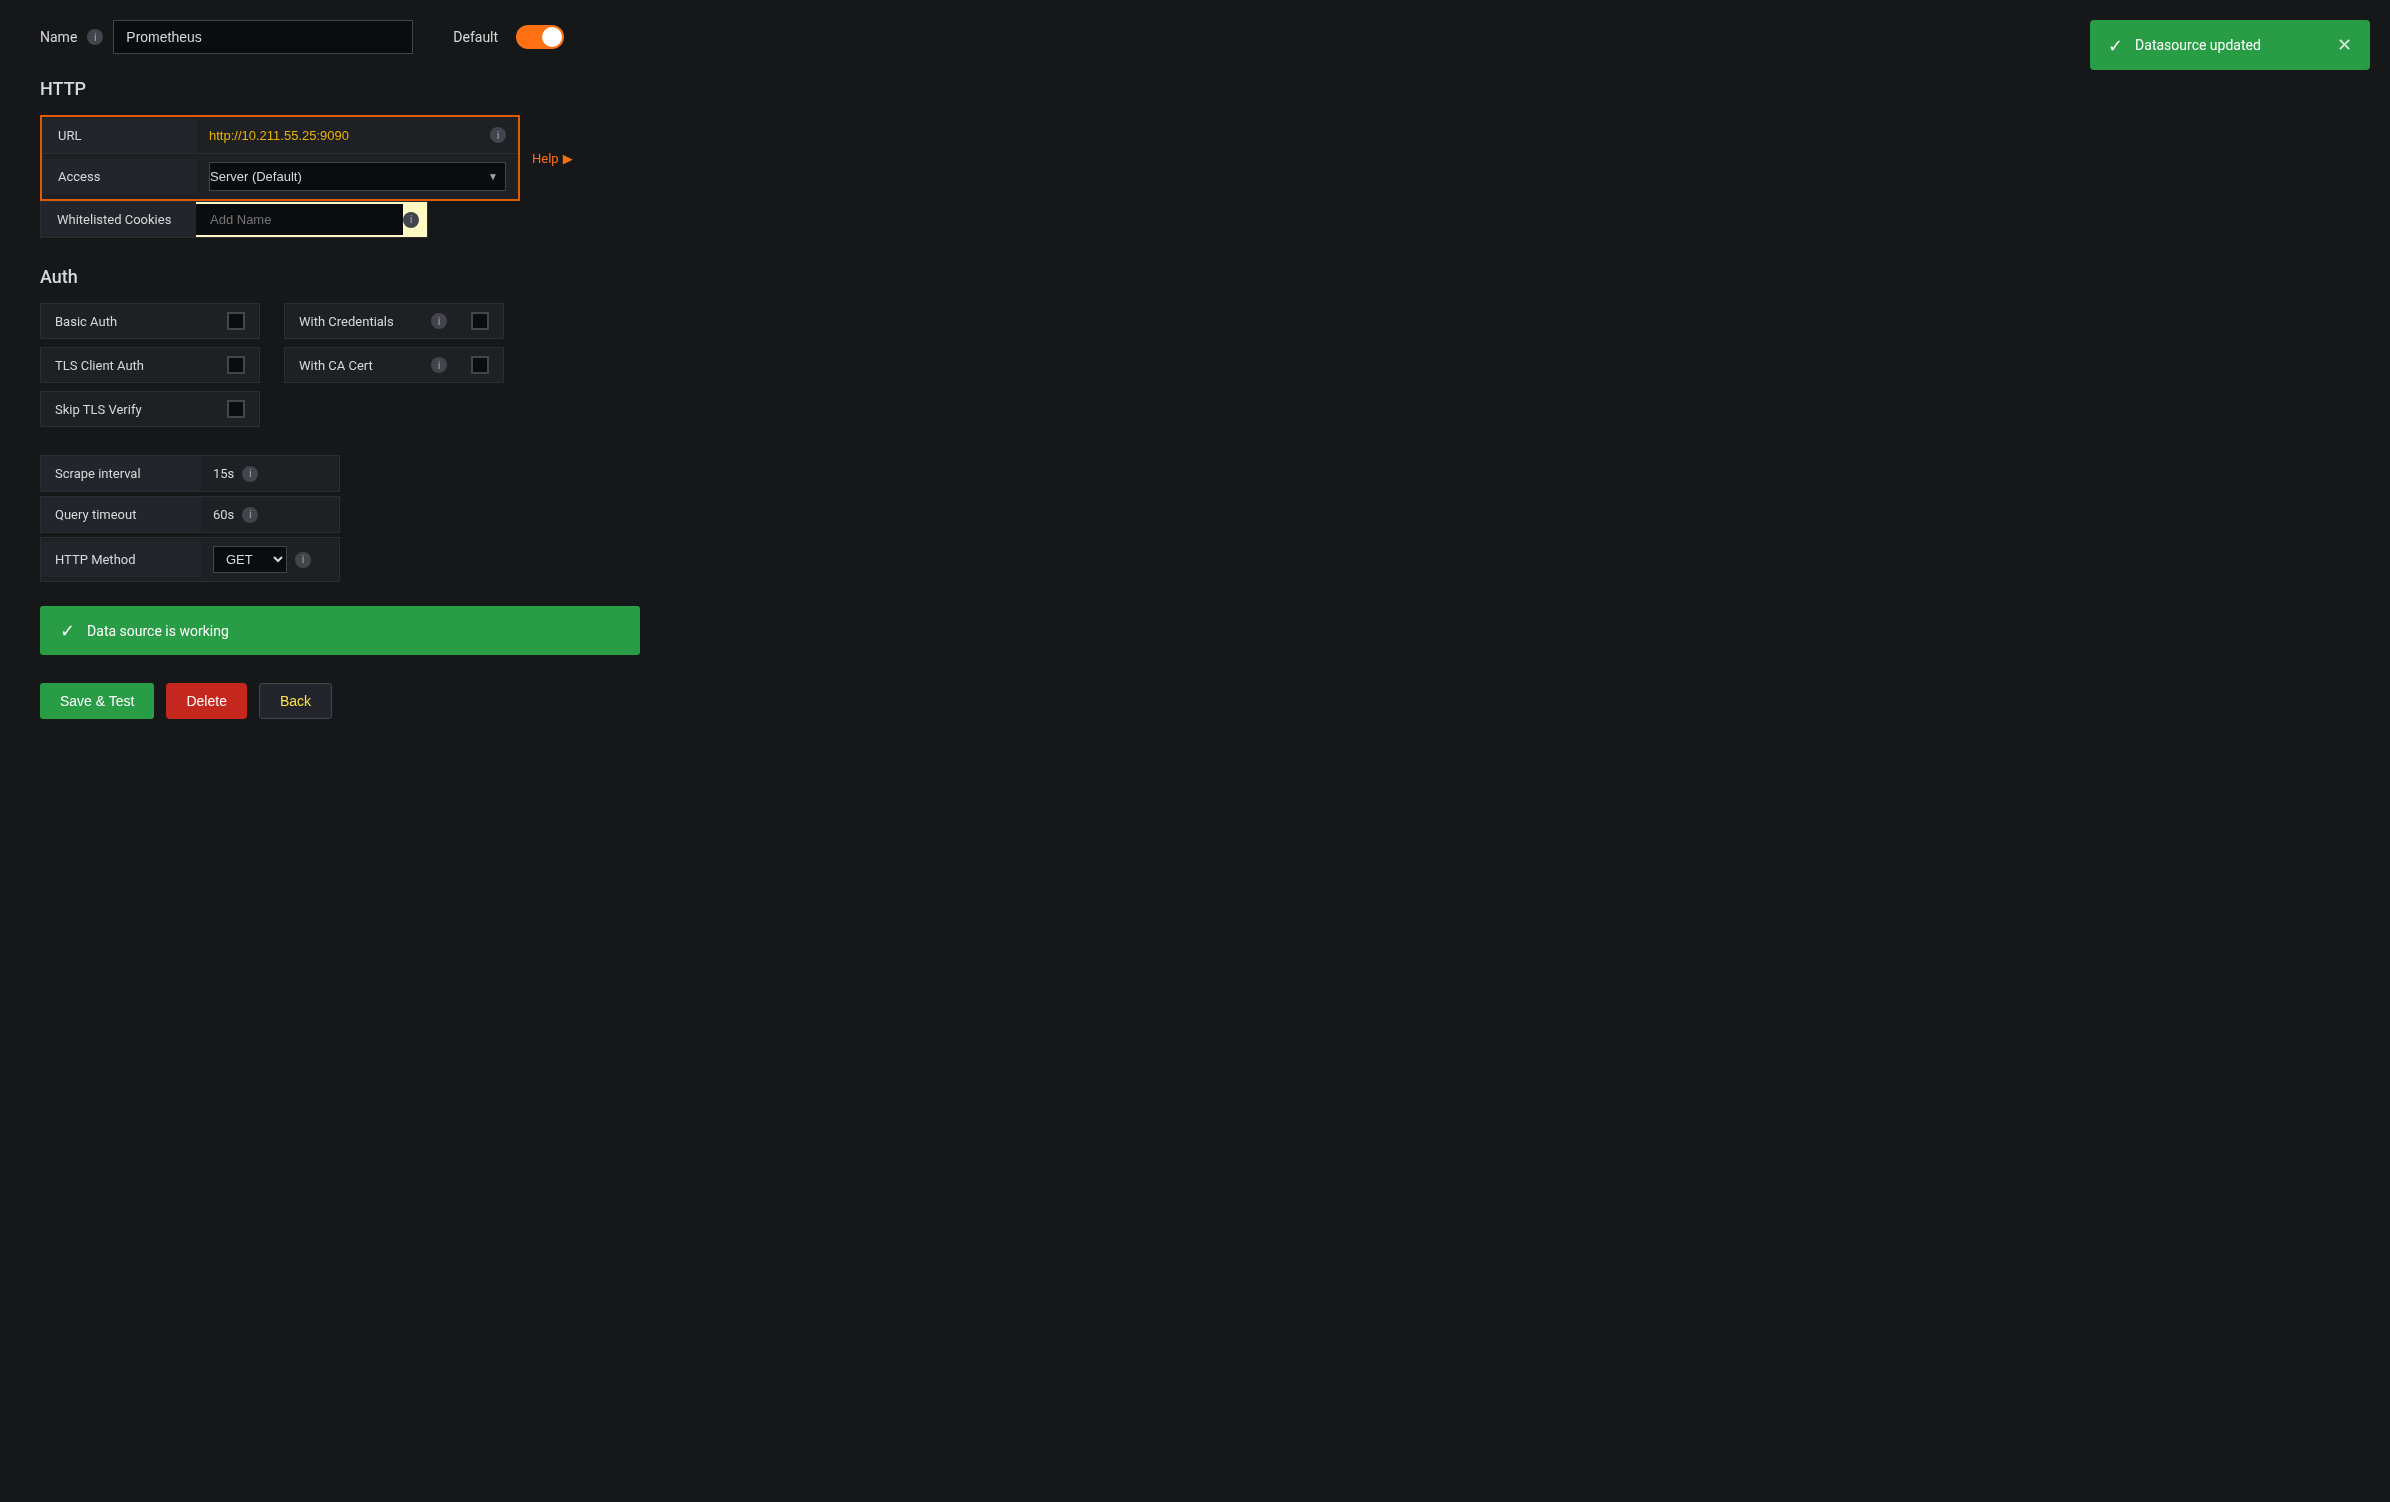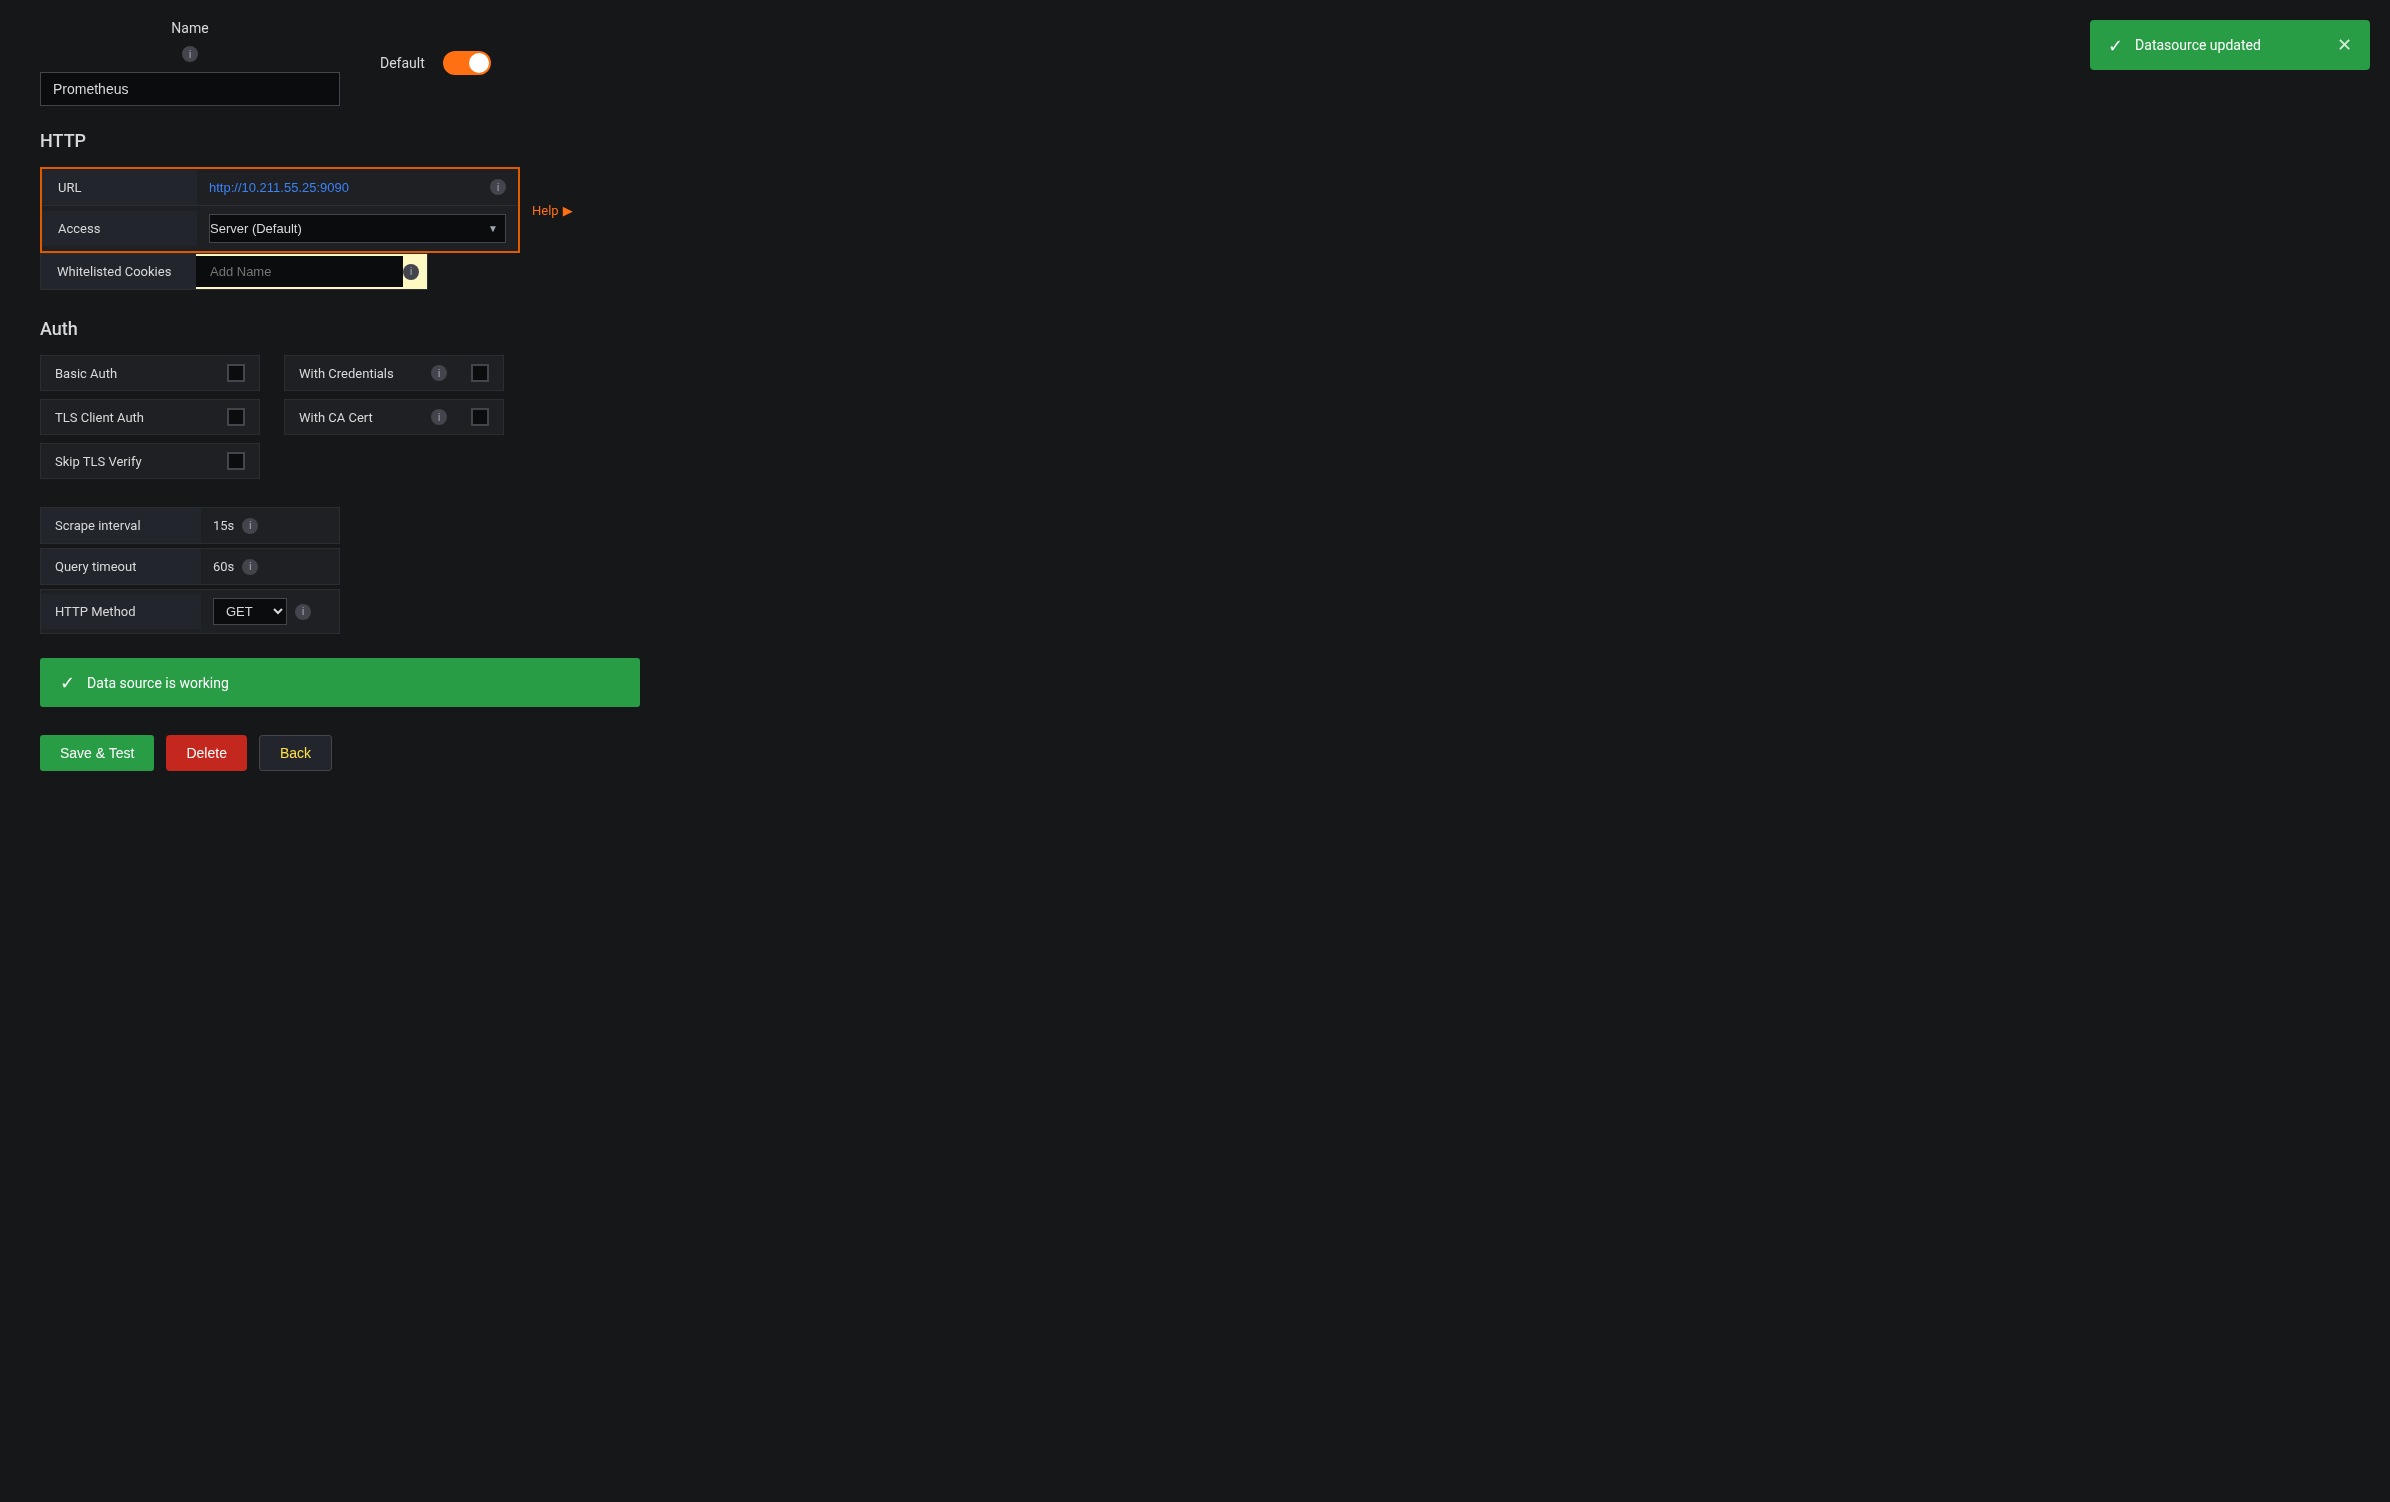--- a/index.html
+++ b/index.html
@@ -17,21 +17,20 @@
       display: flex;
       align-items: center;
       gap: 20px;
       margin-bottom: 24px;
     }
 
     .name-field {
       display: flex;
       align-items: center;
       gap: 10px;
-      flex-direction: column;
     }
 
     .field-label {
       color: #d8d9da;
       font-size: 14px;
       white-space: nowrap;
     }
 
     .info-icon {
       width: 16px;
@@ -130,21 +129,21 @@
       flex: 1;
       padding: 10px 12px;
       display: flex;
       align-items: center;
       gap: 8px;
     }
 
     .field-value input {
       background: transparent;
       border: none;
-      color: #3b82f6;
+      color: #eab308;
       font-size: 13px;
       flex: 1;
       outline: none;
       width: 100%;
     }
 
     .access-select-container {
       display: flex;
       align-items: center;
       gap: 8px;

